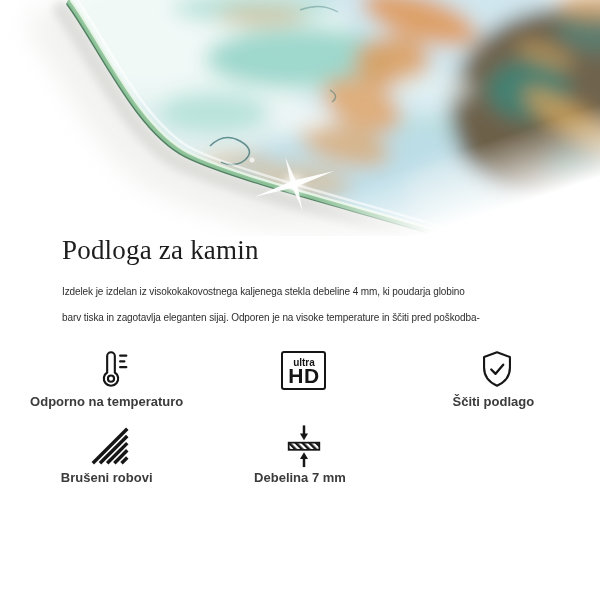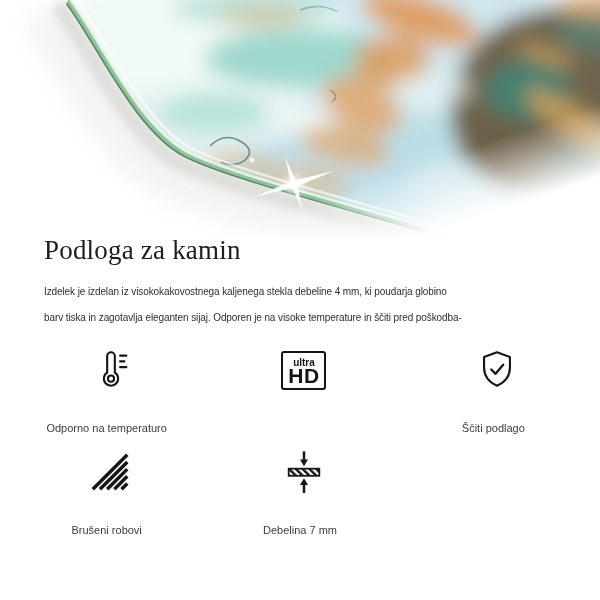--- a/index.html
+++ b/index.html
@@ -8,21 +8,21 @@
     font-family:"Liberation Sans", sans-serif;
     -webkit-font-smoothing:antialiased;
   }
   .page { width:600px; height:600px; background:#fff; position:relative; }
 
   
   .hero { width:600px; height:236px; position:relative; background:#fff; }
   .hero svg { display:block; }
 
   
-  .content { padding:0 34px 0 44px; }
+  .content { padding:0 34px 0 62px; }
   .title {
     margin:-2px 0 0 0;
     font-family:"Liberation Serif", serif;
     font-weight:400;
     font-size:27px;
     line-height:32px;
     color:#1d1d1d;
     letter-spacing:0.2px;
   }
   .para {
@@ -36,26 +36,27 @@
   
   .features {
     margin:14px 10px 0 10px;
     display:grid;
     grid-template-columns:repeat(3, 1fr);
     row-gap:12px;
   }
   .feature { display:flex; flex-direction:column; align-items:center; }
   .icon-wrap { height:50px; display:flex; align-items:center; justify-content:flex-end;padding-left:8px; }
   .feature-label {
-    margin-top:26px;
-    font-size:11px;
+    margin-top:0;
+    font-size:13px;
     line-height:14px;
     color:#3b3b3b;
     text-align:center;
     white-space:nowrap;
+    font-weight:bold;
   }
   .uhd-box {
     width:45px; height:39px;
     border:2.5px solid #151515;
     border-radius:3px;
     display:flex; flex-direction:column;
     align-items:center; justify-content:center;
     color:#151515;
     box-sizing:border-box;
   }

